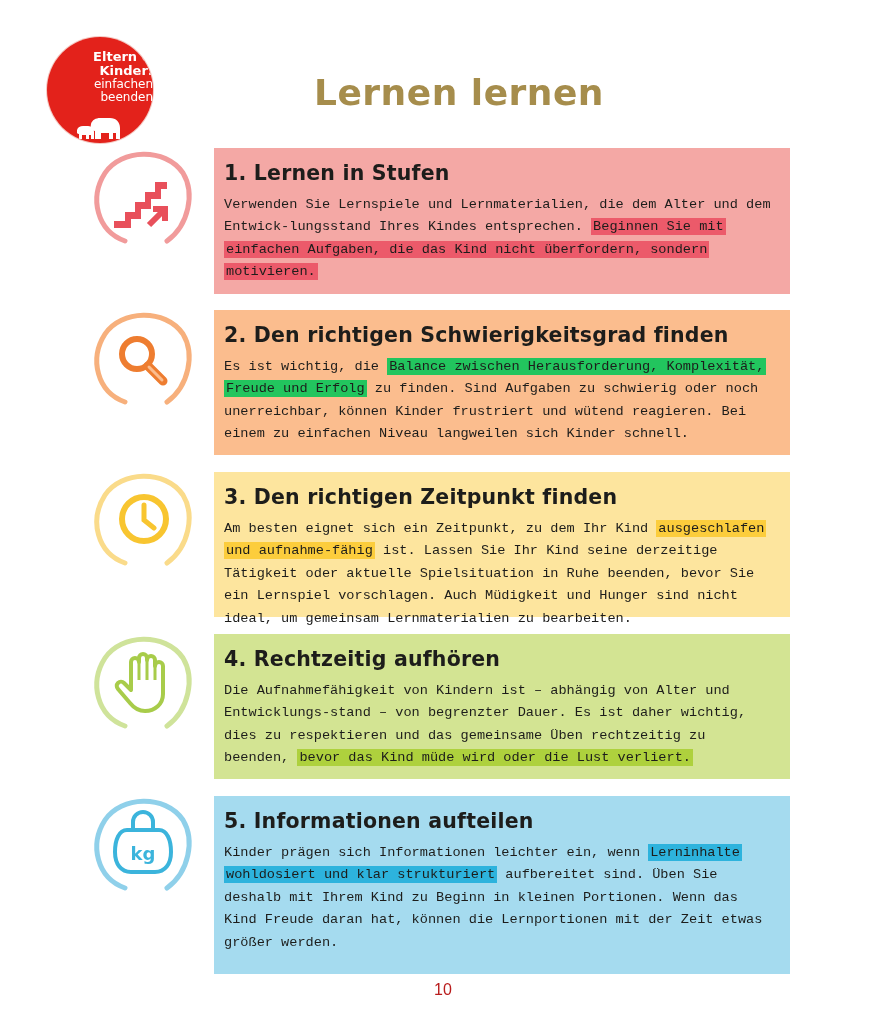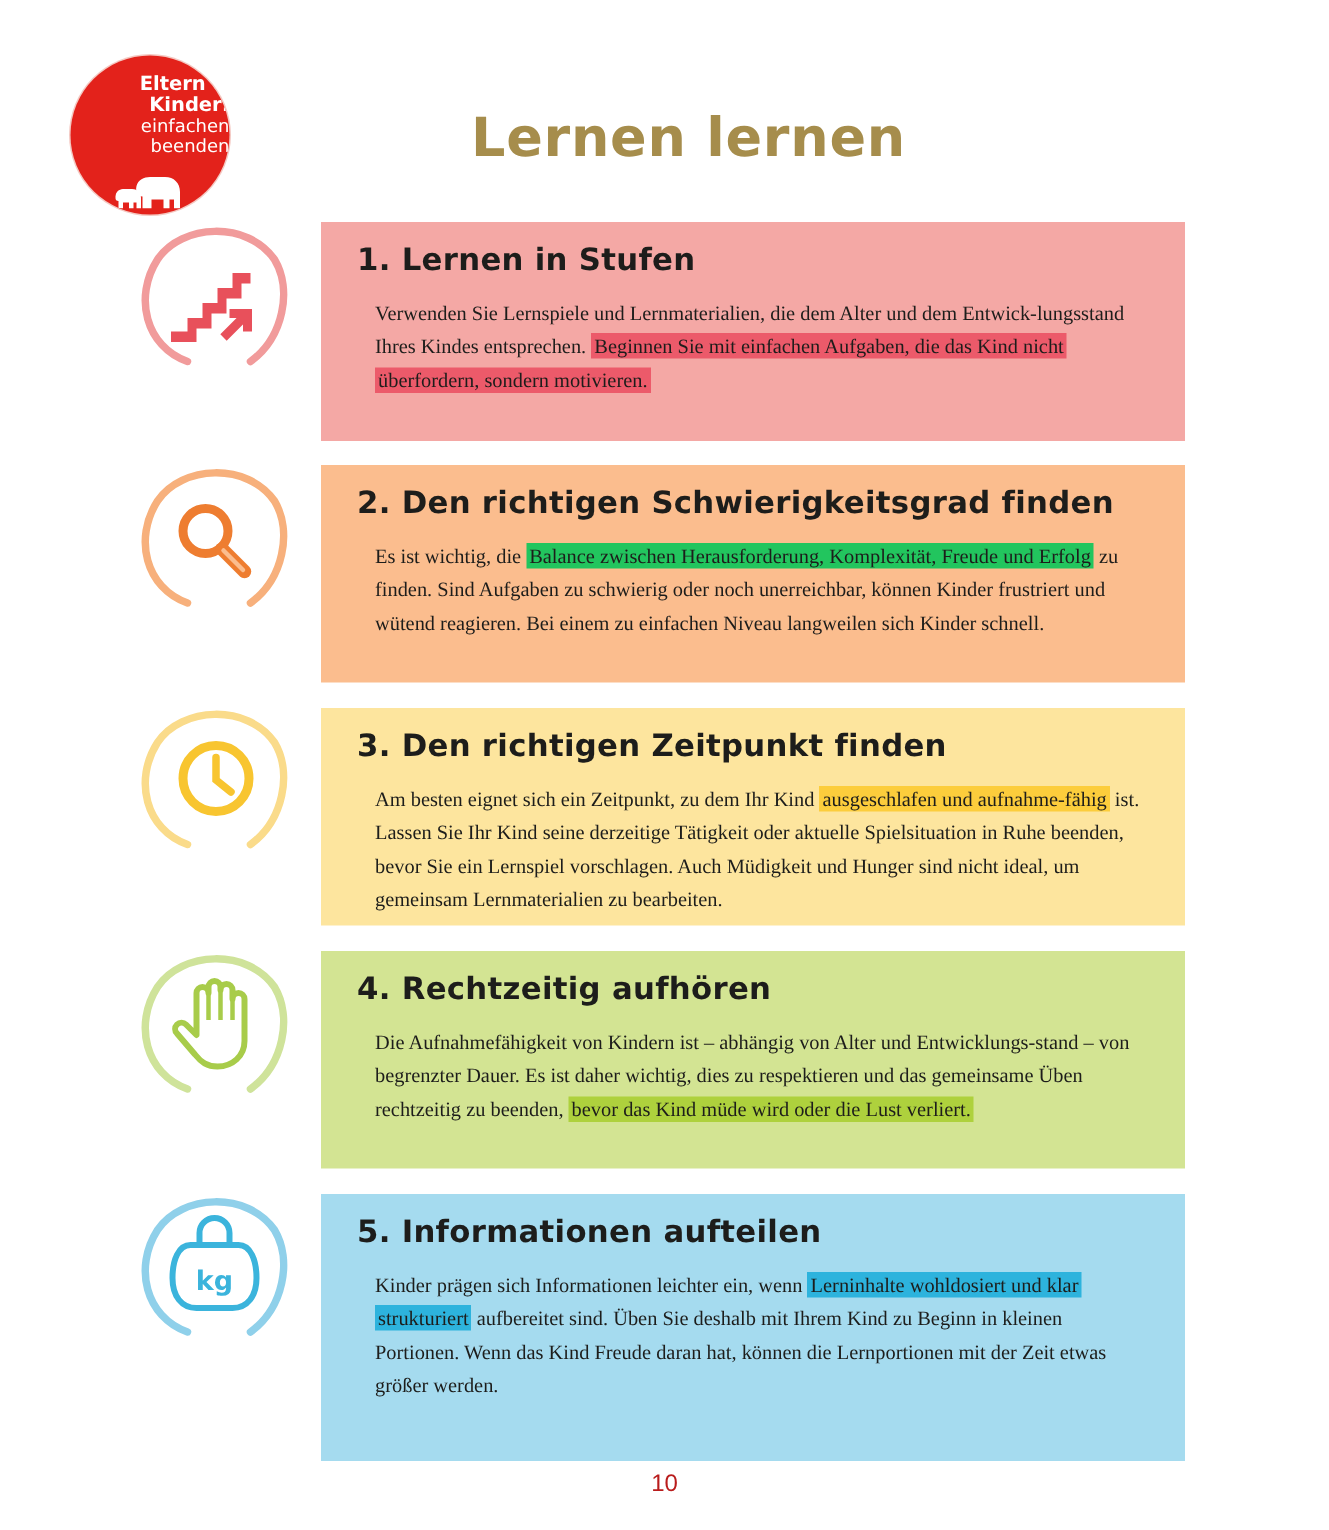--- a/index.html
+++ b/index.html
@@ -12,24 +12,24 @@
   .badge .b1 { font-family: "DejaVu Sans", sans-serif; font-weight: bold; font-size: 13px;
                line-height: 14px; margin-top: 13px; display:block; }
   .badge .b2 { font-size: 12px; line-height: 13px; display:block; }
   .badge svg { position: absolute; left: 30px; top: 72px; }
 
   .page-title { position: absolute; left: 314px; top: 72px; margin: 0;
                 font-family: "DejaVu Sans", sans-serif; font-weight: bold; font-size: 36px;
                 color: #a68d4c; letter-spacing: 0.5px; }
 
   .section { position: absolute; left: 214px; width: 576px; box-sizing: border-box;
-             padding: 12px 18px 10px 24px; }
+             padding: 12px 18px 10px 10px; }
   .section h2 { margin: 0 0 8px 0; font-family: "DejaVu Sans", sans-serif; font-weight: bold;
                 font-size: 20.5px; letter-spacing: 0.2px; color: #1d1d1b; line-height: 26px; }
-  .section p { margin: 12px; font-family: Liberation Serif, serif; font-size: 13.6px;
+  .section p { margin: 0; font-family: Liberation Mono, monospace; font-size: 13.6px;
                line-height: 22.4px; color: #1d1d1b; }
   .hl { padding: 1px 2px; box-decoration-break: clone; -webkit-box-decoration-break: clone; }
 
   .icon { position: absolute; left: 87px; width: 110px; height: 110px; }
 
   .page-number { position: absolute; left: 0; width: 886px; top: 981px; text-align: center;
                  font-family: "Liberation Sans", sans-serif; font-size: 16px; color: #b91c1c; }
 </style>
 </head>
 <body>

